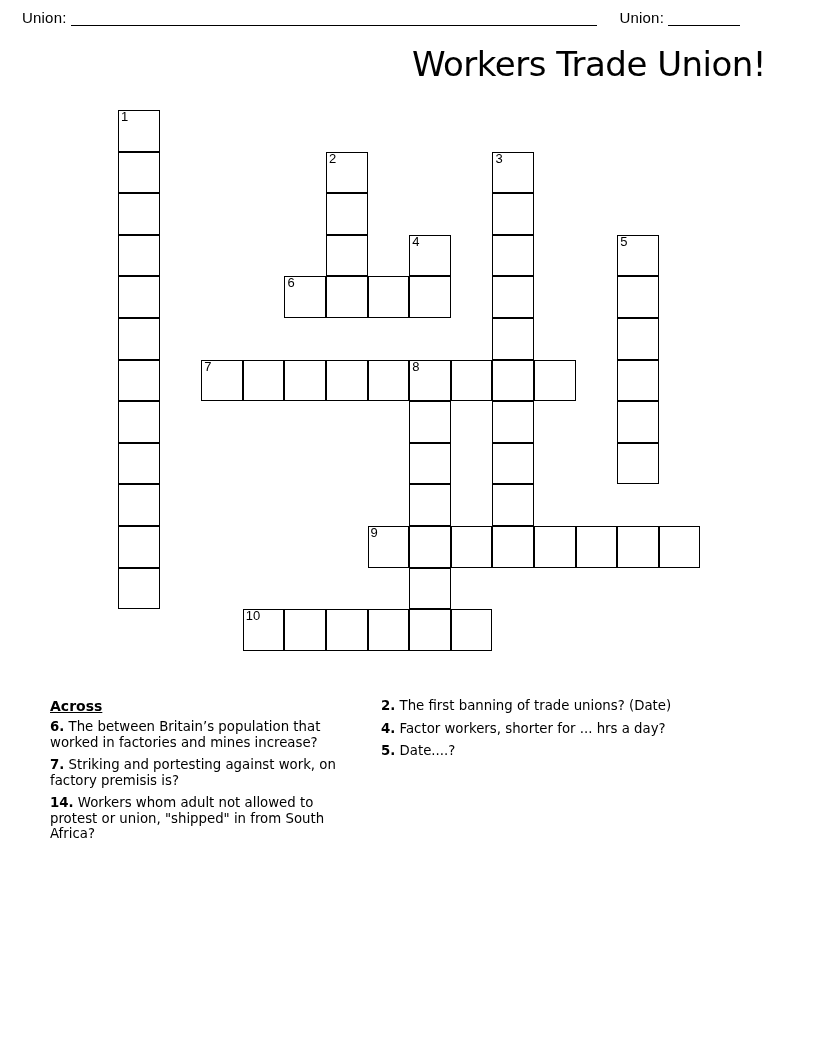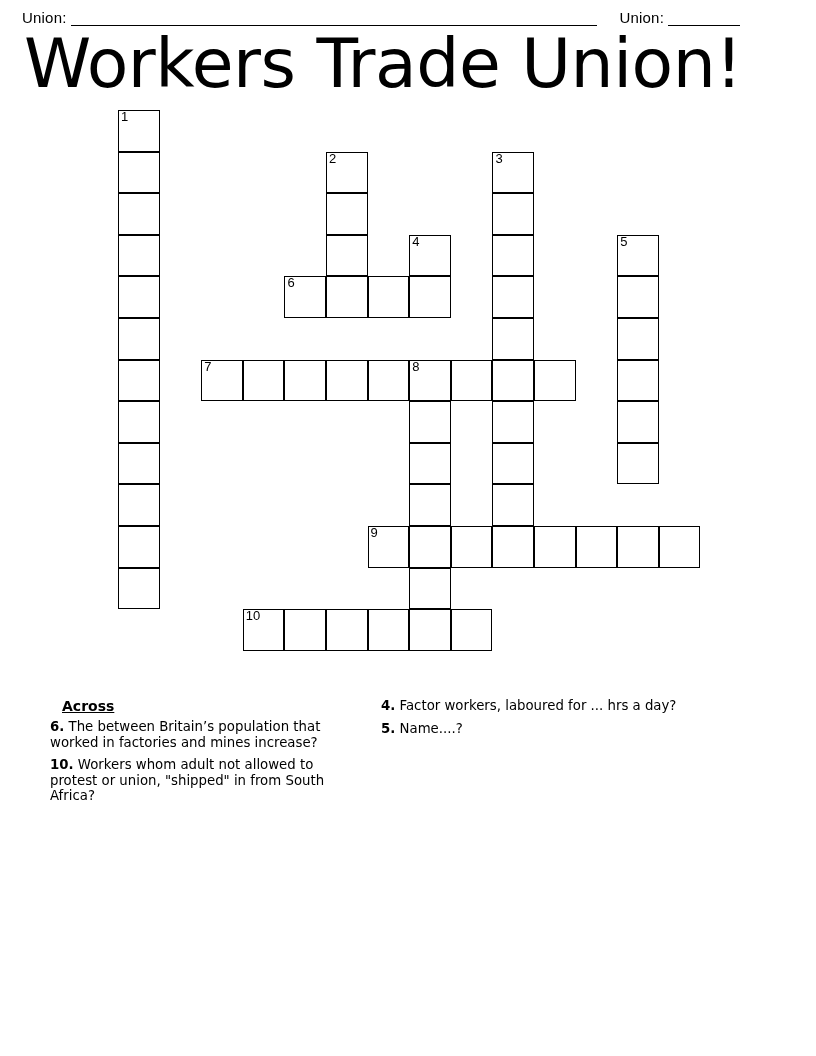--- a/index.html
+++ b/index.html
@@ -43,22 +43,22 @@
   .rule.name-rule { flex: 1 1 auto; margin: 0 4px 0 4px; }
   .rule.date-rule { width: 72px; margin: 0 0 0 4px; }
   .nameline .date-lbl { margin-left: 18px; }
 
   
   .puzzle-title {
     position: absolute;
     left: 0;
     top: 33px;
     width: 766px;
-    text-align: center;
-    font-size: 68px;
+    text-align: right;
+    font-size: 34px;
     line-height: 62px;
     font-weight: 400;
     font-family: "DejaVu Sans", sans-serif;
     letter-spacing: -0.5px;
     white-space: nowrap;
   }
 
   
   #grid {
     position: absolute;
@@ -97,21 +97,21 @@
   }
   .clue-col { box-sizing: border-box; }
   .clue-col.across { width: 368px; padding-left: 50px; padding-right: 6px; }
   .clue-col.down   { width: 400px; padding-left: 13px; padding-right: 20px; }
 
   .clue-head {
     font-family: "DejaVu Sans", sans-serif;
     font-size: 14px;
     font-weight: 700;
     text-decoration: underline;
-    margin: 0 0 5px 12px;
+    margin: 0 0 5px 0;
     line-height: 16px;
   }
   .clue {
     font-family: "DejaVu Sans", sans-serif;
     font-size: 13.3px;
     line-height: 15.5px;
     margin: 0 0 7px 0;
   }
   .clue .n {
     font-weight: 700;
@@ -211,22 +211,24 @@
     <div class="cell" style="left: 326px; top: 609.2px; width: 41.6px; height: 41.6px;"></div>
     <div class="cell" style="left: 367.6px; top: 609.2px; width: 41.6px; height: 41.6px;"></div>
     <div class="cell" style="left: 450.8px; top: 609.2px; width: 41.6px; height: 41.6px;"></div>
   </div>
 
 <div class="clues">
   <div class="clue-col across">
     <div class="clue-head">Across</div>
     <div id="across-list">
         <p class="clue"><span class="n">6.</span><span class="t"> The between Britain’s population that worked in factories and mines increase?</span></p>
-        <p class="clue"><span class="n">10.</span><span class="t"> Workers whom adult not allowed to protest or union, "shipped" in from South Africa?</span></p>
+        <p class="clue"><span class="n">7.</span><span class="t"> Striking and portesting against work, on factory premisis is?</span></p>
+        <p class="clue"><span class="n">14.</span><span class="t"> Workers whom adult not allowed to protest or union, "shipped" in from South Africa?</span></p>
       </div>
   </div>
   <div class="clue-col down">
     <div id="down-list">
-        <p class="clue"><span class="n">4.</span><span class="t"> Factor workers, laboured for ... hrs a day?</span></p>
-        <p class="clue"><span class="n">5.</span><span class="t"> Name....?</span></p>
+        <p class="clue"><span class="n">2.</span><span class="t"> The first banning of trade unions? (Date)</span></p>
+        <p class="clue"><span class="n">4.</span><span class="t"> Factor workers, shorter for ... hrs a day?</span></p>
+        <p class="clue"><span class="n">5.</span><span class="t"> Date....?</span></p>
       </div>
   </div>
 </div>
 
 </body></html>

